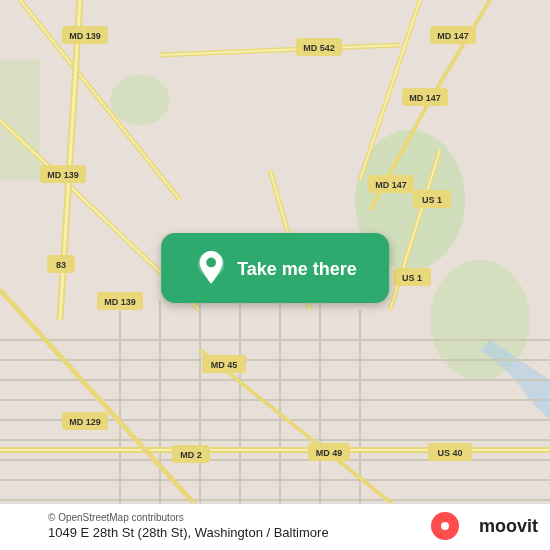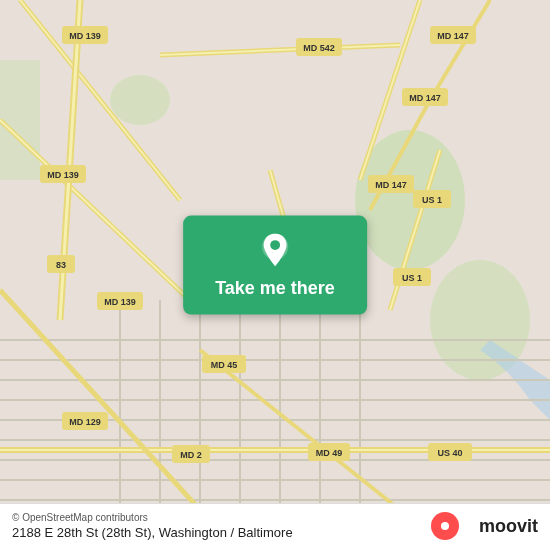--- a/index.html
+++ b/index.html
@@ -30,20 +30,21 @@
       display: flex;
       align-items: center;
       justify-content: space-between;
       border-top: 1px solid #ddd;
       z-index: 10;
     }
 
     .bottom-bar-left {
       display: flex;
       flex-direction: column;
+      margin-left: 36px;
     }
 
     .osm-credit {
       font-size: 10px;
       color: #555;
     }
 
     .address-text {
       font-size: 13px;
       color: #222;
@@ -85,25 +86,24 @@
       z-index: 5;
       display: flex;
       flex-direction: column;
       align-items: center;
     }
 
     .take-me-there-btn {
       background: #2eaa6e;
       color: white;
       border: none;
-      border-radius: 8px;
+      border-radius: 14px;
       padding: 18px 32px 16px 32px;
       cursor: pointer;
       display: flex;
-      flex-direction: column;
       align-items: center;
       gap: 8px;
       box-shadow: 0 3px 10px rgba(0,0,0,0.25);
       min-width: 180px;
     }
 
     .pin-icon {
       width: 36px;
       height: 36px;
     }
@@ -244,21 +244,21 @@
         <path d="M18 0C10.268 0 4 6.268 4 14c0 9.333 14 26 14 26S32 23.333 32 14C32 6.268 25.732 0 18 0z" fill="white"></path>
         <circle cx="18" cy="14" r="6" fill="#2eaa6e"></circle>
       </svg>
       <span class="btn-label">Take me there</span>
     </button>
   </div>
 
   <div class="bottom-bar">
     <div class="bottom-bar-left">
       <span class="osm-credit">© OpenStreetMap contributors</span>
-      <span class="address-text">2188 E 28th St (28th St), Washington / Baltimore</span>
+      <span class="address-text">1049 E 28th St (28th St), Washington / Baltimore</span>
     </div>
     <div class="moovit-logo">
       <div class="moovit-icon">
         <svg width="18" height="18" viewBox="0 0 18 18" xmlns="http://www.w3.org/2000/svg">
           <circle cx="9" cy="9" r="9" fill="#ff4d4d"></circle>
           <circle cx="9" cy="9" r="4" fill="white"></circle>
         </svg>
       </div>
       <span class="moovit-text">moovit</span>
     </div>

